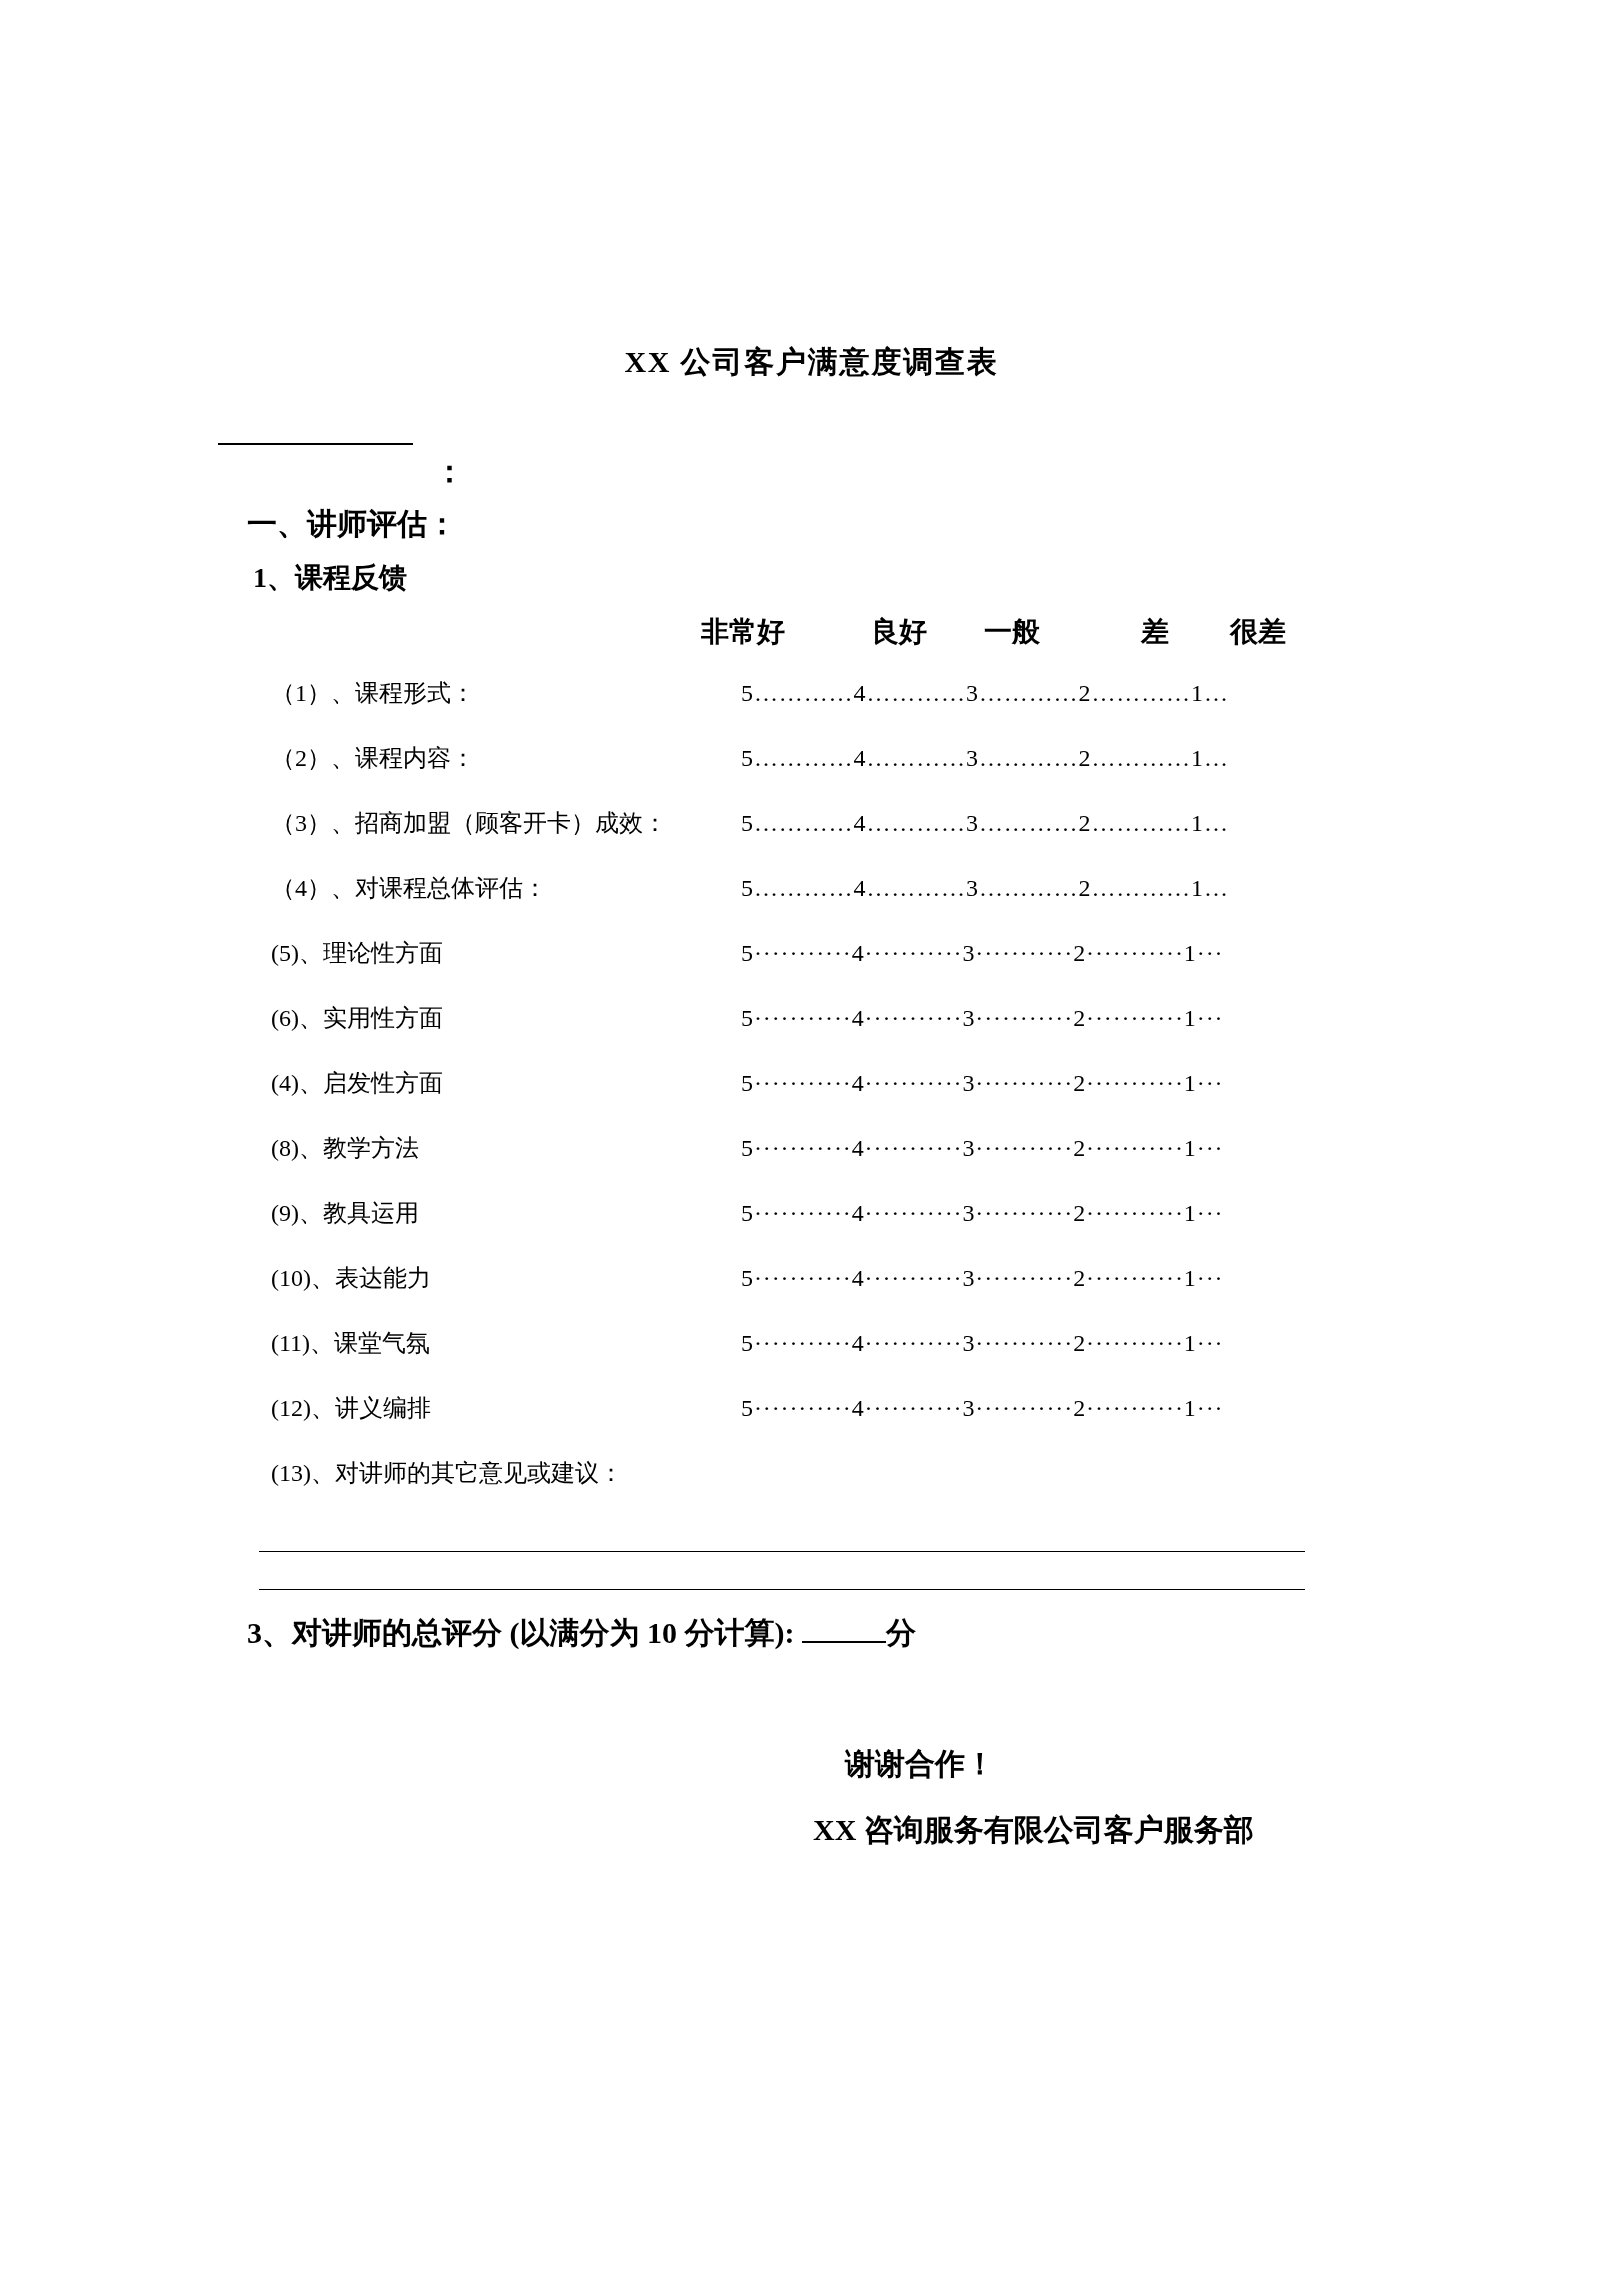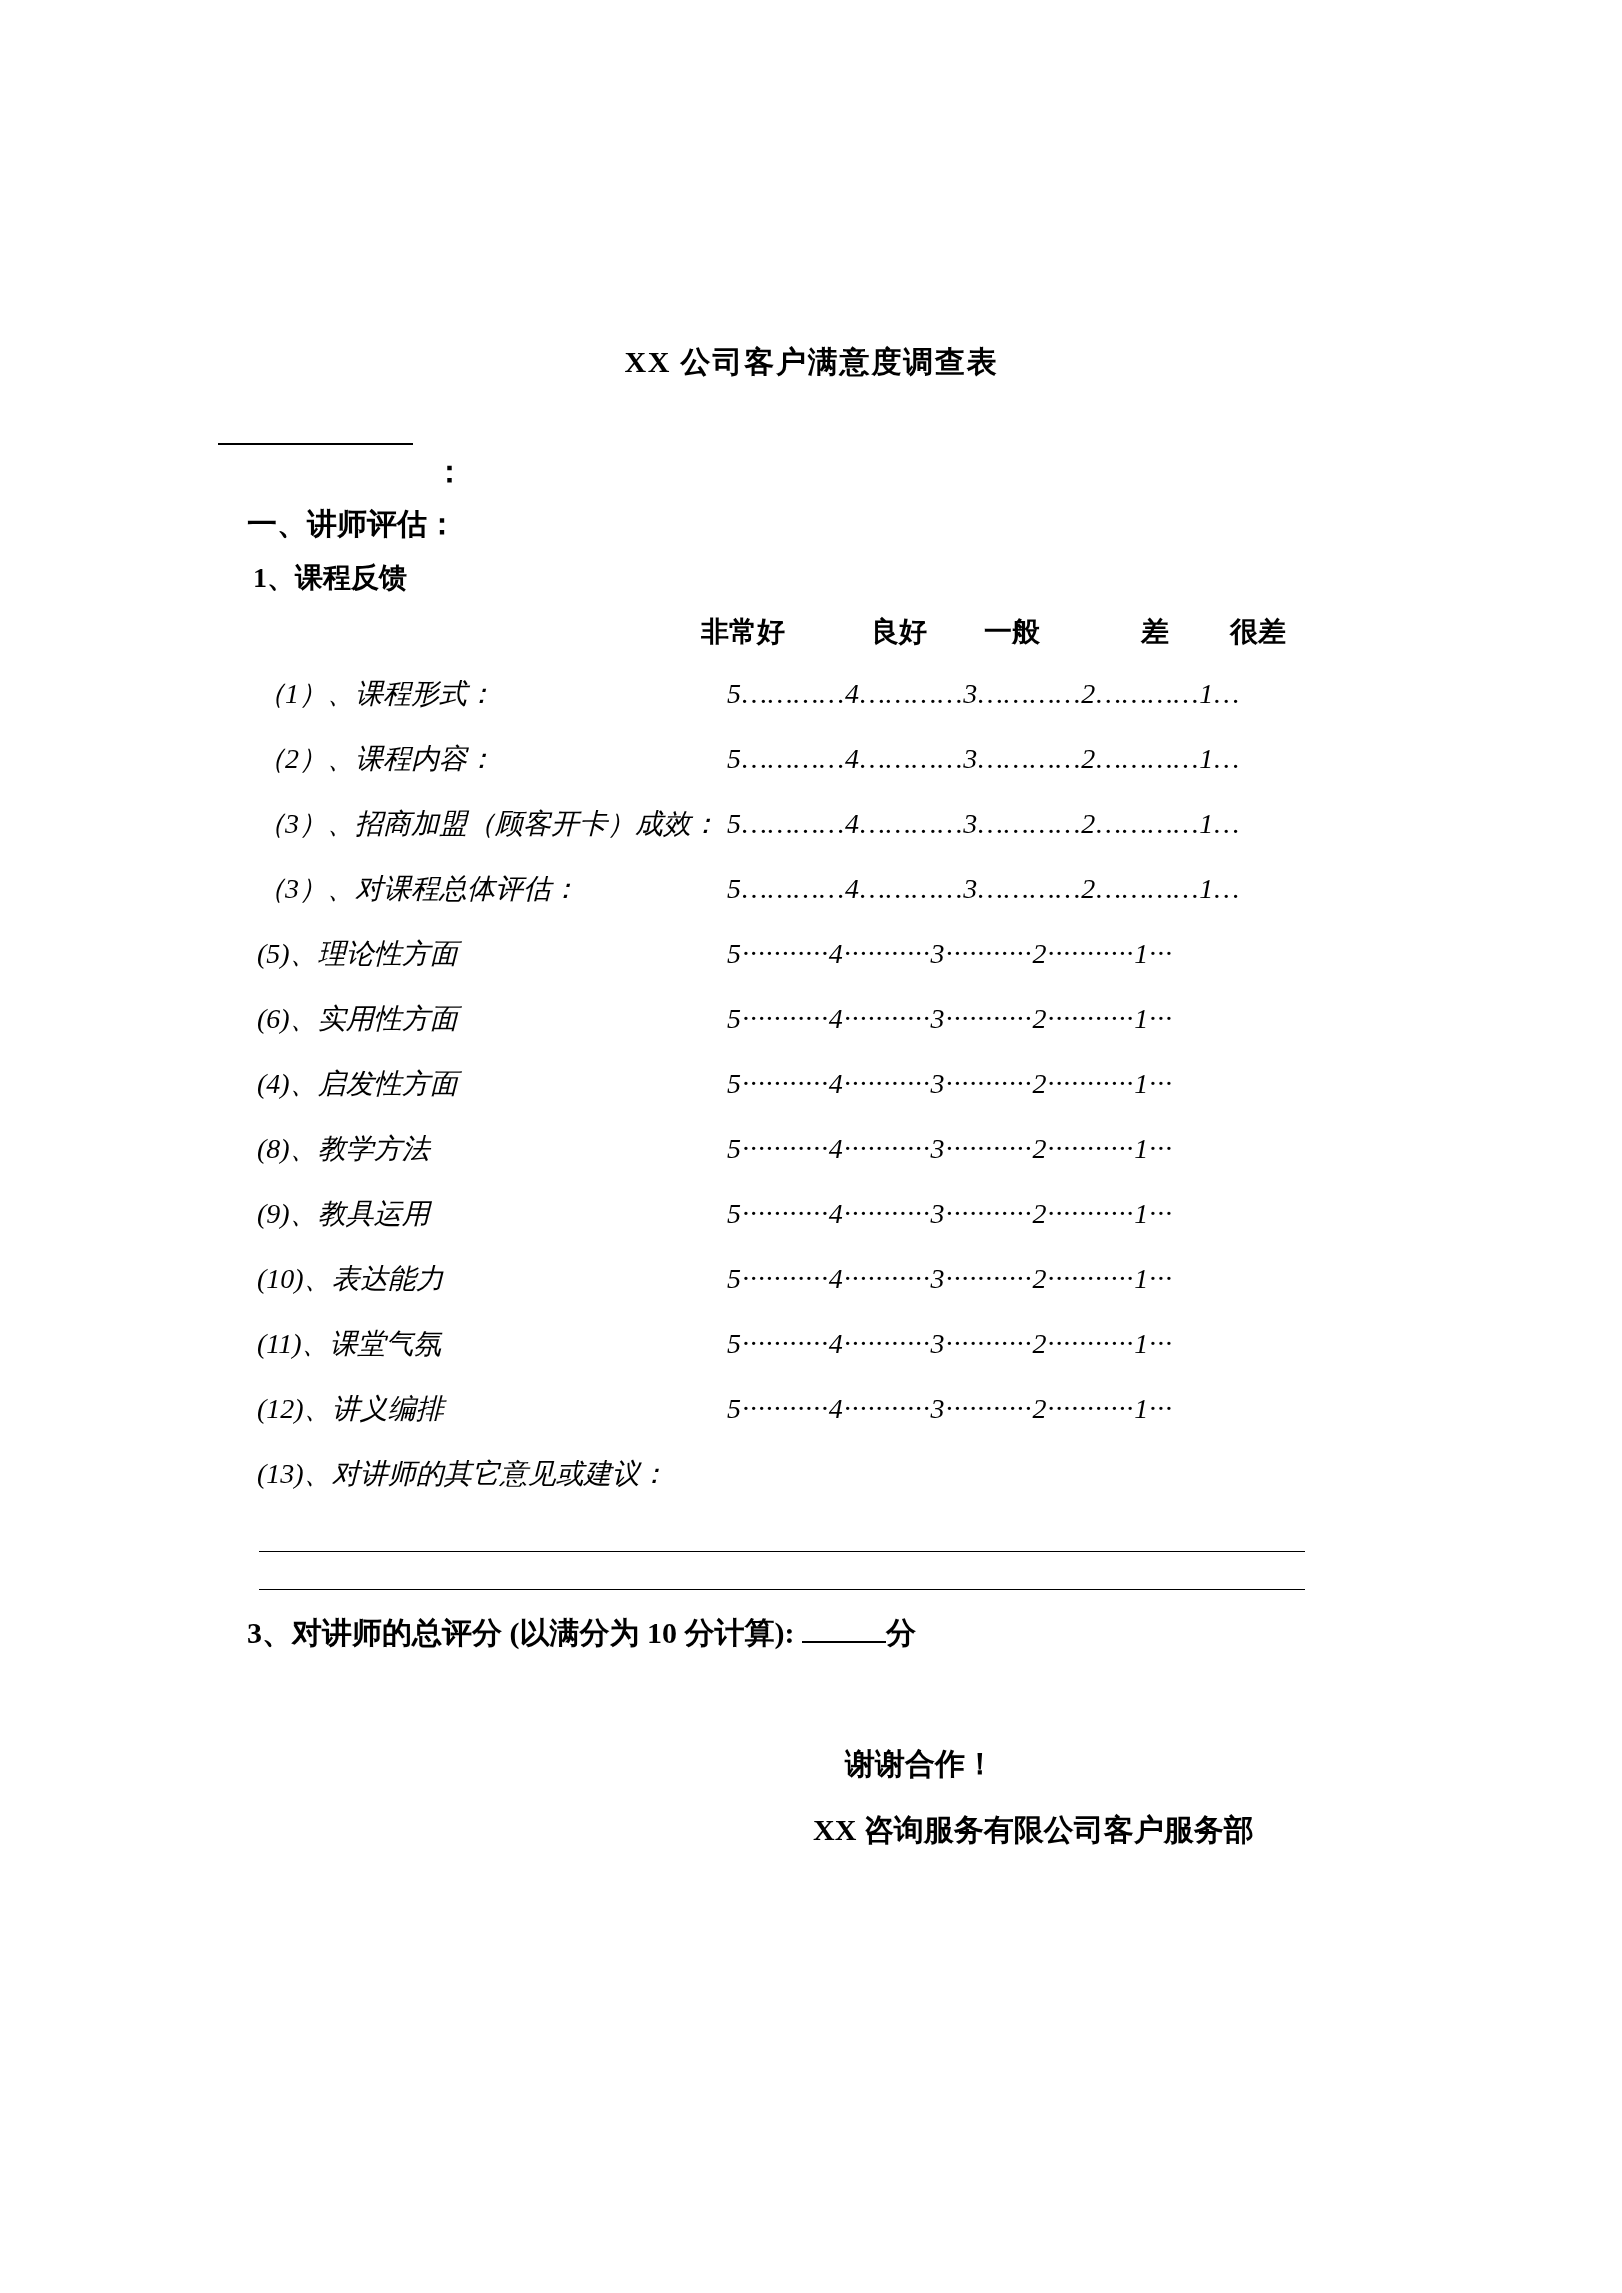--- a/index.html
+++ b/index.html
@@ -73,24 +73,23 @@
   .rh-0 { left: 444px; }
   .rh-1 { left: 614px; }
   .rh-2 { left: 727px; }
   .rh-3 { left: 884px; }
   .rh-4 { left: 973px; }
 
   .rating-row {
     position: relative;
     height: 65px;
     line-height: 65px;
-    margin-left: 39px;
-    font-size: 28px;
+    margin-left: 53px;
+    font-size: 24px;
     white-space: nowrap;
-    font-style: italic;
   }
   .rating-row .scale {
     position: absolute;
     left: 470px;
     top: 0;
     letter-spacing: 0.9px;
   }
 
   .write-line {
     height: 0;
@@ -158,21 +157,21 @@
   </div>
   <div class="rating-row">
     <span>（2）、课程内容：</span>
     <span class="scale">5…………4…………3…………2…………1…</span>
   </div>
   <div class="rating-row">
     <span>（3）、招商加盟（顾客开卡）成效：</span>
     <span class="scale">5…………4…………3…………2…………1…</span>
   </div>
   <div class="rating-row">
-    <span>（3）、对课程总体评估：</span>
+    <span>（4）、对课程总体评估：</span>
     <span class="scale">5…………4…………3…………2…………1…</span>
   </div>
   <div class="rating-row">
     <span>(5)、理论性方面</span>
     <span class="scale">5···········4···········3···········2···········1···</span>
   </div>
   <div class="rating-row">
     <span>(6)、实用性方面</span>
     <span class="scale">5···········4···········3···········2···········1···</span>
   </div>

